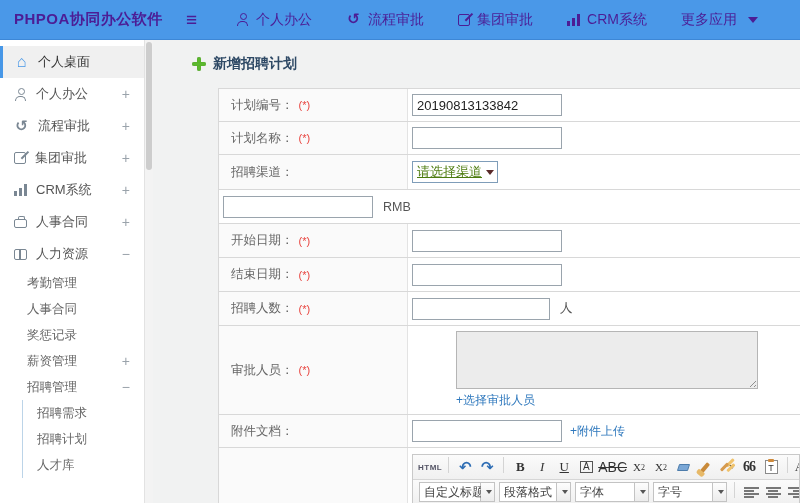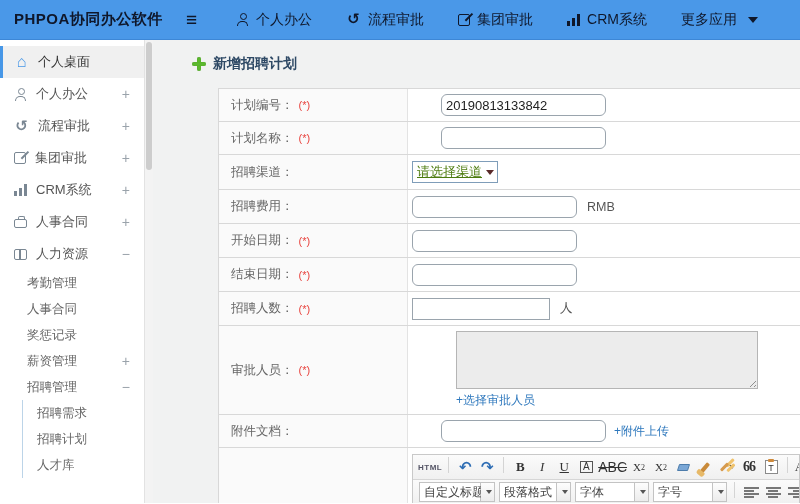--- a/index.html
+++ b/index.html
@@ -1,21 +1,21 @@
 <!DOCTYPE html>
 <html><head>
 <meta charset="utf-8">
 <style>
   * { margin:0; padding:0; box-sizing:border-box; }
   html,body { width:800px; height:504px; overflow:hidden; background:#fff;
     font-family:"Liberation Sans","DejaVu Sans",sans-serif; }
 
   
   .topbar { height:40px; background:#4a98e8; display:flex; align-items:center;
-    color:#0f172a; border-bottom:1px solid #3d87d6; }
+    color:#4c1d95; border-bottom:1px solid #3d87d6; }
   .logo { width:186px; padding-left:14px; font-size:15px; font-weight:bold; letter-spacing:.5px; }
   .hamburger { font-size:19px; font-weight:bold; margin-right:22px; cursor:pointer; line-height:1; }
   .topmenu { display:flex; align-items:center; height:40px; }
   .topmenu-item { display:flex; align-items:center; gap:7px; padding:0 17px; height:40px;
     font-size:14px; cursor:pointer; white-space:nowrap; }
   .caret-down { display:inline-block; width:0; height:0; border-left:5px solid transparent;
     border-right:5px solid transparent; border-top:6px solid currentColor; margin-left:4px; }
 
   
   .i { display:inline-block; position:relative; flex:none; }
@@ -72,25 +72,25 @@
   .page-title { font-size:14px; font-weight:bold; color:#2e4965; }
 
   
   .form-table { margin-left:65px; background:#fff; border-left:1px solid #d8d8d8;
     border-top:1px solid #d8d8d8; display:flex; flex-direction:column; flex:1; }
   .frow { display:flex; border-bottom:1px solid #d8d8d8; flex:none; }
   .fcell-label { width:189px; flex:none; background:#fafafa; border-right:1px solid #e3e3e3;
     display:flex; align-items:center; gap:5px; padding-left:12px; font-size:12.5px; color:#666; }
   .req { color:#e8443f; font-size:11px; }
   .fcell-input { flex:1; display:flex; align-items:center; padding:5px 0 5px 4px; background:#fff; min-width:0; }
-  .h33 { min-height:33px;gap:29px; } .h34 { min-height:34px; } .h35 { min-height:35px; }
+  .h33 { min-height:33px; } .h34 { min-height:34px; } .h35 { min-height:35px; }
 
   .txt { height:22px; border:1px solid #9aa4ad; background:#fff; font-size:13px; color:#222;
     padding:0 4px; font-family:inherit; }
-  .w-std { width:165px;border-radius:6px; } .w-num { width:138px; }
+  .w-std { width:150px; } .w-num { width:138px; }
   .suffix { margin-left:10px; font-size:12.5px; color:#555; }
   .link { color:#2e78bd; font-size:12px; text-decoration:none; cursor:pointer; }
 
   .select-box { height:22px; border:1px solid #7f9db9; background:#fff; display:inline-flex;
     align-items:center; gap:4px; padding:0 3px 0 4px; cursor:pointer; }
   .select-box .sel-text { color:#4d7c0f; font-size:13px; text-decoration:underline; }
   .select-box .sel-caret { width:0; height:0; border-left:4px solid transparent;
     border-right:4px solid transparent; border-top:5px solid #5a2a2a; }
 
   .approve-row .fcell-input { flex-direction:column; align-items:flex-start; justify-content:center; gap:3px; }
@@ -287,23 +287,20 @@
         </div>
         <div class="fcell-input">
           <div class="select-box">
             <span class="sel-text">请选择渠道</span>
             <span class="sel-caret"></span>
           </div>
         </div>
       </div>
 
       <div class="frow h34">
-        <div class="fcell-label">
-          <span>招聘费用：</span>
-        </div>
         <div class="fcell-input">
           <input class="txt w-std" value="" style="">
           <span class="suffix">RMB</span>
         </div>
       </div>
 
       <div class="frow h34">
         <div class="fcell-label">
           <span>开始日期：</span>
           <span class="req">(*)</span>

